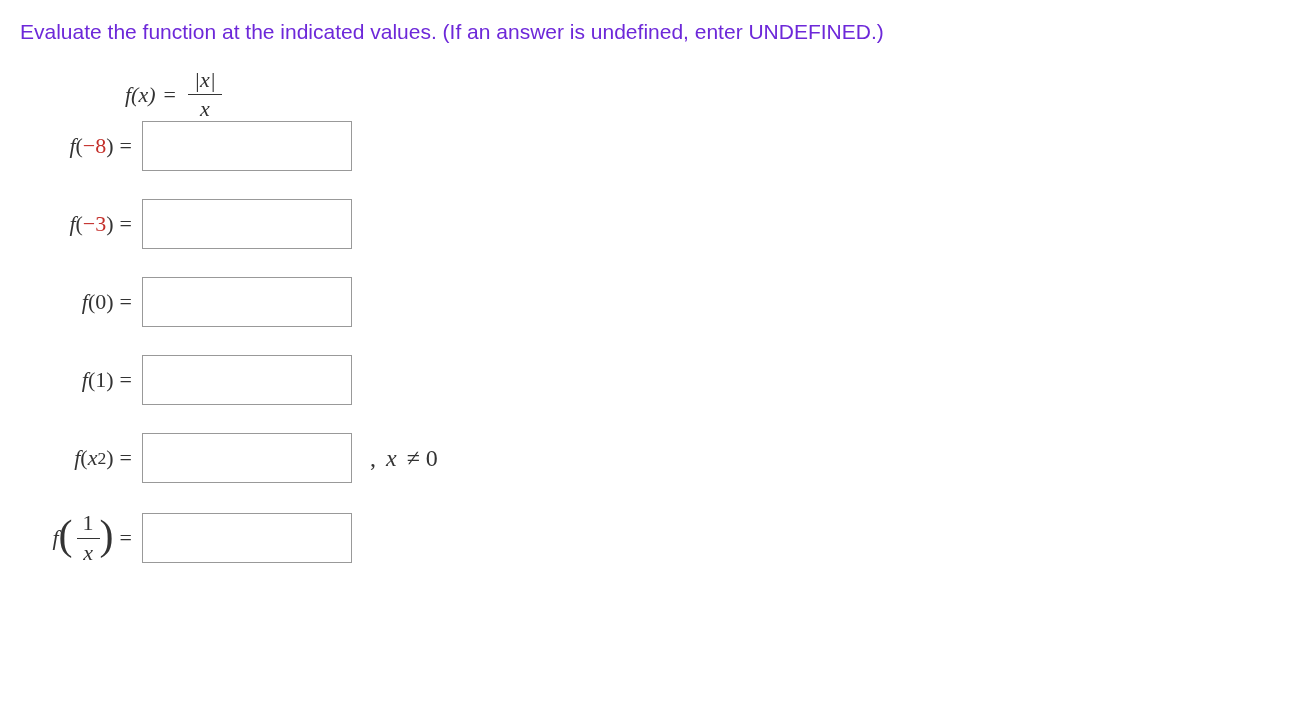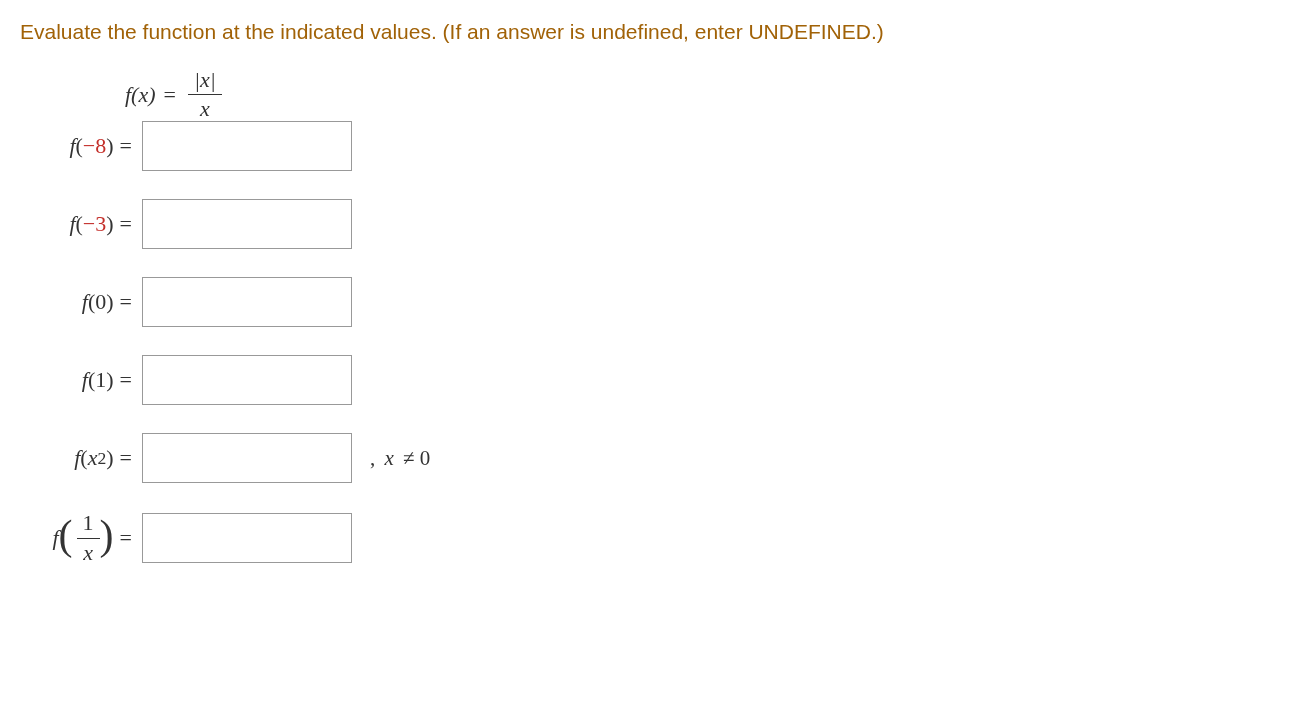--- a/index.html
+++ b/index.html
@@ -6,21 +6,21 @@
       margin: 0;
       padding: 20px 20px 20px 20px;
       font-family: 'Times New Roman', serif;
       font-size: 22px;
       color: #333;
       background: #fff;
     }
     .instruction {
       font-family: Verdana, Arial, sans-serif;
       font-size: 21px;
-      color: #a16207;
+      color: #6d28d9;
       margin-bottom: 24px;
     }
     .function-def {
       margin-left: 105px;
       display: flex;
       align-items: center;
     }
     .function-def .fx {
       font-style: italic;
       font-family: 'Times New Roman', serif;
@@ -75,21 +75,21 @@
       height: 50px;
       border: 1px solid #999;
       background: #fff;
       font-size: 18px;
       padding: 0 8px;
       box-sizing: border-box;
     }
     .tail {
       margin-left: 18px;
       font-family: 'Times New Roman', serif;
-      font-size: 21px;
+      font-size: 24px;
     }
     .tail .xvar {
       font-style: italic;
       margin: 0 4px;
     }
     .paren-frac {
       display: inline-flex;
       align-items: center;
     }
     .big-paren {

